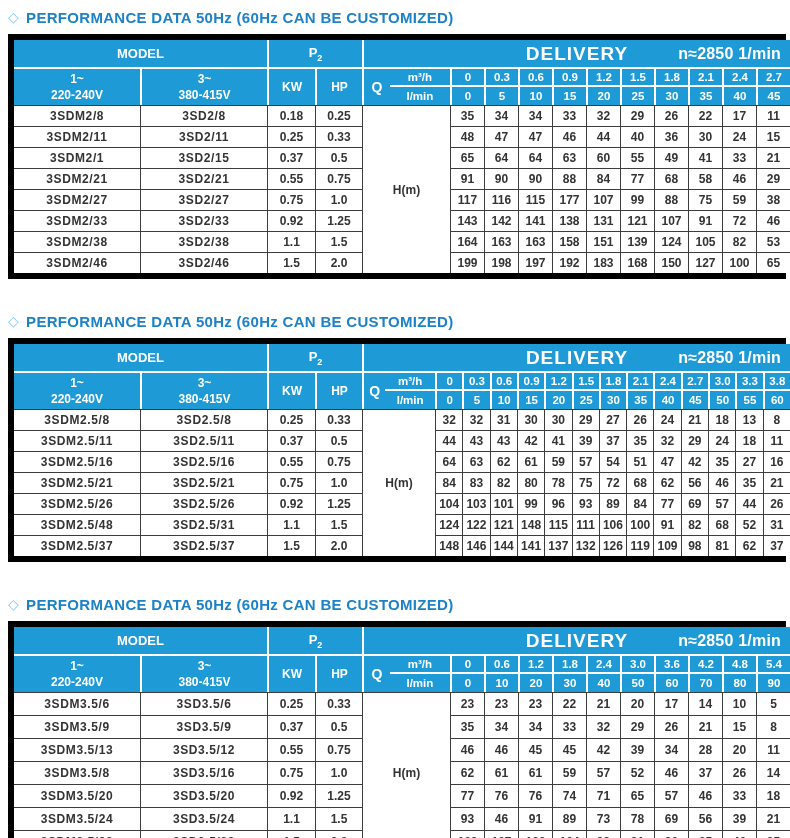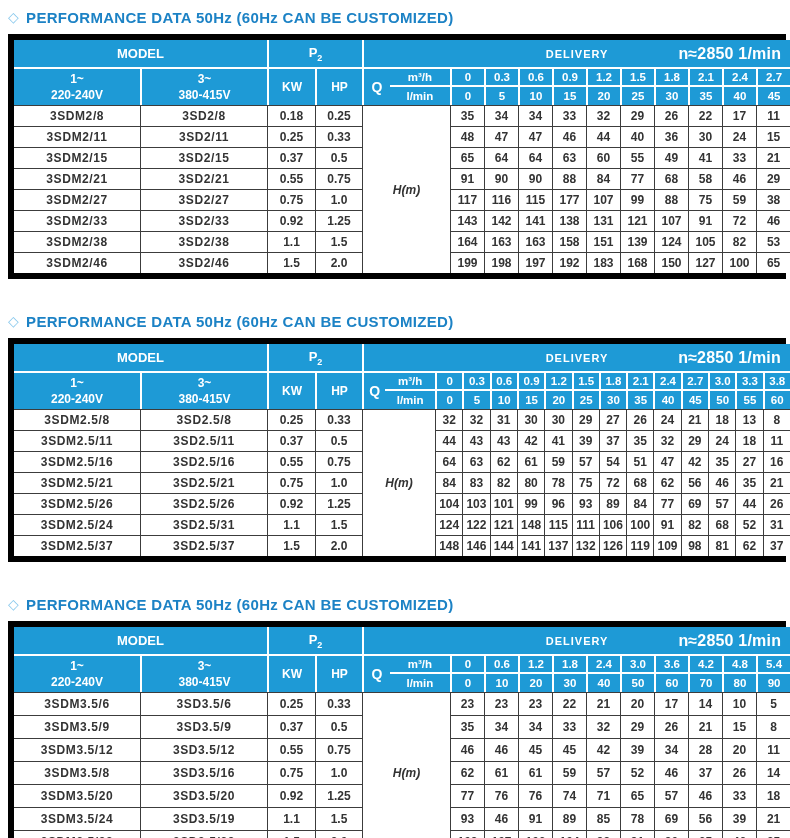--- a/index.html
+++ b/index.html
@@ -52,21 +52,21 @@
     vertical-align: middle;
     padding: 0;
   }
   .perf-table thead tr.row-a th { height: 27px; font-size: 13px; }
   .perf-table thead tr.row-b th { height: 36px; font-size: 12px; border-top: 2px solid #ffffff; }
   .perf-table thead th + th { border-left: 2px solid #ffffff; }
 
   .p2-sub { font-size: 9px; vertical-align: sub; }
 
   .delivery-wrap { position: relative; width: 100%; }
-  .delivery-label { letter-spacing: 1px; font-size: 11px; }
+  .delivery-label { letter-spacing: 1px; font-size: 19px; }
   .speed-label {
     position: absolute;
     right: 9px;
     top: 50%;
     transform: translateY(-50%);
     font-size: 16px;
     letter-spacing: 0.2px;
   }
 
   .phase-line { line-height: 16px; font-size: 12px; }
@@ -98,21 +98,21 @@
     vertical-align: middle;
     font-size: 12px;
     font-weight: 700;
     height: 21px;
     border-top: 1px solid #3c3c3c;
     padding: 1px 0;
   }
   .perf-section:nth-of-type(3) .perf-table tbody td { height: 23px; }
   .perf-table tbody td + td { border-left: 1px solid #3c3c3c; }
   td.model-cell { letter-spacing: 0.6px; }
-  td.head-span-cell { font-size: 12.5px; font-style: italic; }
+  td.head-span-cell { font-size: 12.5px; }
 </style>
 </head>
 <body>
 
 <section class="perf-section">
   <h2 class="perf-title">
     <span class="diamond">◇</span>
     <span>PERFORMANCE DATA 50Hz (60Hz CAN BE CUSTOMIZED)</span>
   </h2>
   <div class="table-wrap">
@@ -252,21 +252,21 @@
             <td>47</td>
             <td>46</td>
             <td>44</td>
             <td>40</td>
             <td>36</td>
             <td>30</td>
             <td>24</td>
             <td>15</td>
           </tr>
           <tr>
-            <td class="model-cell">3SDM2/15</td>
+            <td class="model-cell">3SDM2/1</td>
             <td class="model-cell">3SD2/15</td>
             <td>0.37</td>
             <td>0.5</td>
             <td>65</td>
             <td>64</td>
             <td>64</td>
             <td>63</td>
             <td>60</td>
             <td>55</td>
             <td>49</td>
@@ -585,21 +585,21 @@
             <td>93</td>
             <td>89</td>
             <td>84</td>
             <td>77</td>
             <td>69</td>
             <td>57</td>
             <td>44</td>
             <td>26</td>
           </tr>
           <tr>
-            <td class="model-cell">3SDM2.5/24</td>
+            <td class="model-cell">3SDM2.5/48</td>
             <td class="model-cell">3SD2.5/31</td>
             <td>1.1</td>
             <td>1.5</td>
             <td>124</td>
             <td>122</td>
             <td>121</td>
             <td>148</td>
             <td>115</td>
             <td>111</td>
             <td>106</td>
@@ -776,21 +776,21 @@
             <td>34</td>
             <td>33</td>
             <td>32</td>
             <td>29</td>
             <td>26</td>
             <td>21</td>
             <td>15</td>
             <td>8</td>
           </tr>
           <tr>
-            <td class="model-cell">3SDM3.5/12</td>
+            <td class="model-cell">3SDM3.5/13</td>
             <td class="model-cell">3SD3.5/12</td>
             <td>0.55</td>
             <td>0.75</td>
             <td>46</td>
             <td>46</td>
             <td>45</td>
             <td>45</td>
             <td>42</td>
             <td>39</td>
             <td>34</td>
@@ -825,28 +825,28 @@
             <td>74</td>
             <td>71</td>
             <td>65</td>
             <td>57</td>
             <td>46</td>
             <td>33</td>
             <td>18</td>
           </tr>
           <tr>
             <td class="model-cell">3SDM3.5/24</td>
-            <td class="model-cell">3SD3.5/19</td>
+            <td class="model-cell">3SD3.5/24</td>
             <td>1.1</td>
             <td>1.5</td>
             <td>93</td>
             <td>46</td>
             <td>91</td>
             <td>89</td>
-            <td>85</td>
+            <td>73</td>
             <td>78</td>
             <td>69</td>
             <td>56</td>
             <td>39</td>
             <td>21</td>
           </tr>
           <tr>
             <td class="model-cell">3SDM3.5/28</td>
             <td class="model-cell">3SD3.5/28</td>
             <td>1.5</td>

